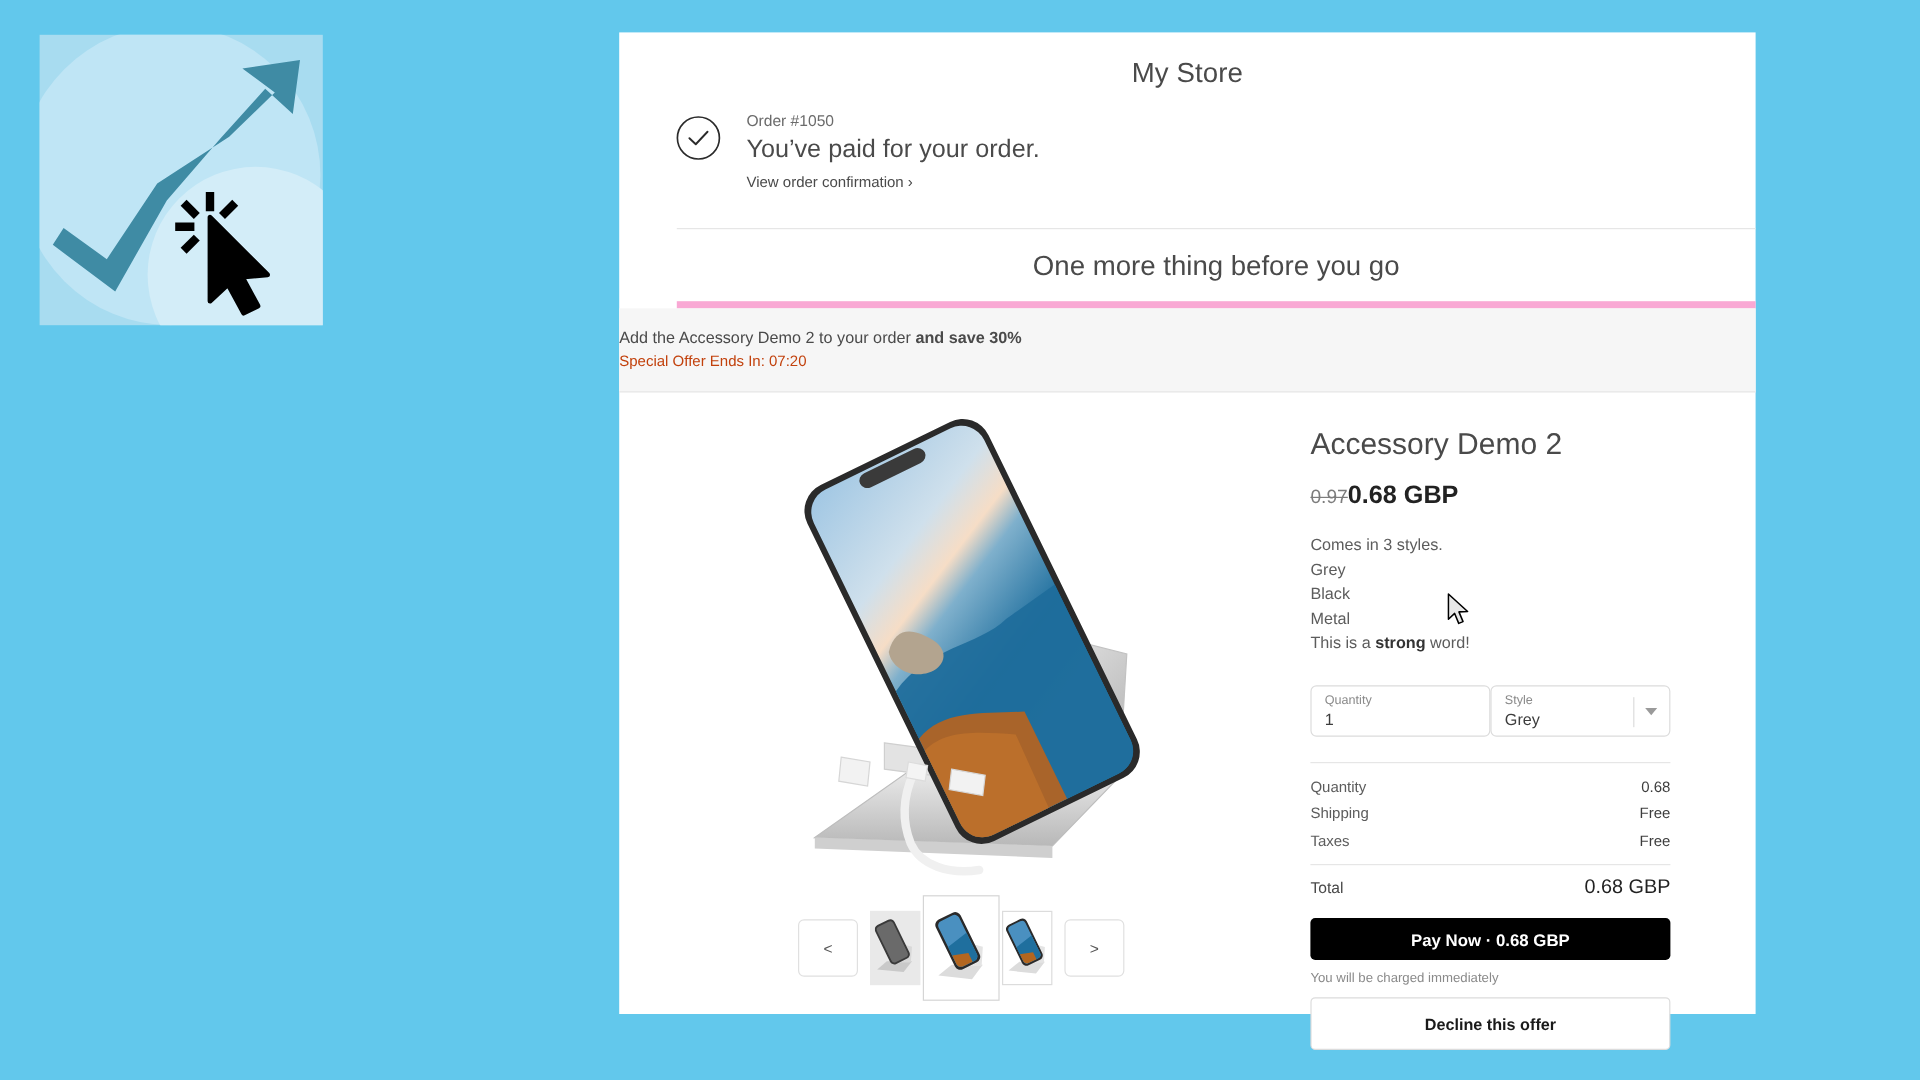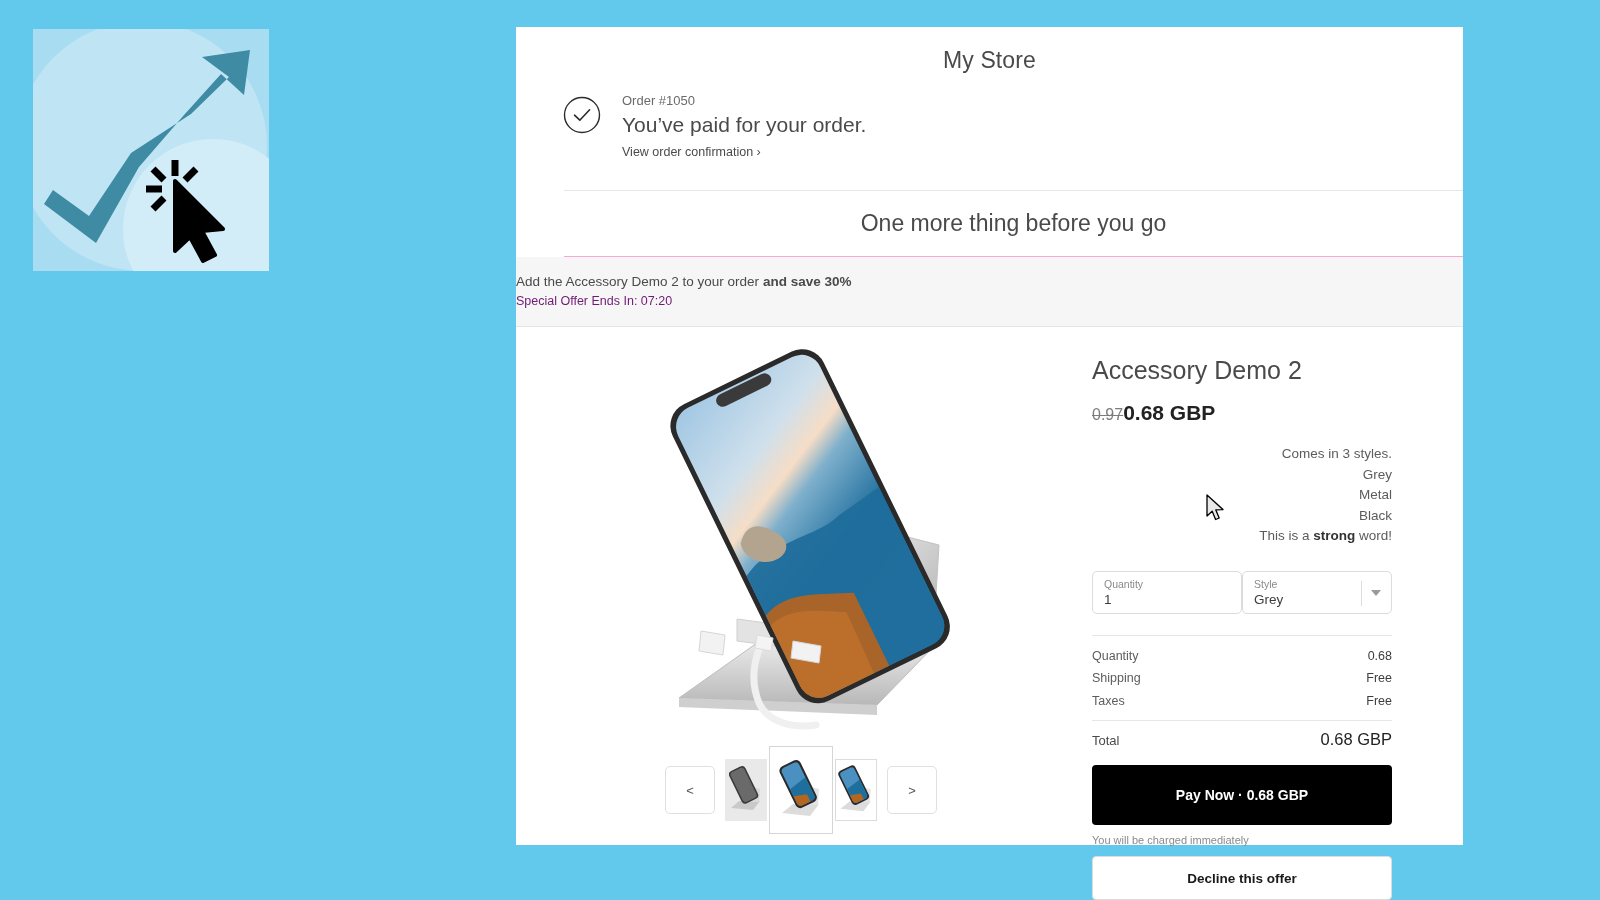--- a/index.html
+++ b/index.html
@@ -80,21 +80,21 @@
     color: #4a4a4a;
     line-height: 18px;
     margin-top: 3px;
     text-decoration: none;
     display: inline-block;
   }
 
   #upsell-heading-bar {
     margin-top: 29px;
     border-top: 1px solid #e6e6e6;
-    border-bottom: 1px solid #f9a8d4;
+    border-bottom: 6px solid #f9a8d4;
     height: 67px;
     display: flex; align-items: center; justify-content: center; margin-left: 48px;
   }
   #upsell-heading {
     font-size: 23px;
     color: #4a4a4a;
     font-weight: 400;
   }
 
   #offer-banner {
@@ -104,21 +104,21 @@
     text-align: left;
   }
   #offer-banner .offer-line {
     font-size: 13.5px;
     color: #4a4a4a;
     line-height: 19px;
   }
   #offer-banner .offer-line b { font-weight: 700; }
   #offer-banner .offer-timer {
     font-size: 12.5px;
-    color: #701a75;
+    color: #c2410c;
     line-height: 18px;
     margin-top: 1px;
   }
 
   
   #product-area {
     display: flex;
     padding: 16px 0 0 0;
   }
   #gallery-column {
@@ -189,21 +189,21 @@
     font-size: 21px;
     color: #222;
     font-weight: 700;
   }
   .desc-line {
     font-size: 13.5px;
     color: #5c5c5c;
     line-height: 20.5px;
     margin-top: 0;
   }
-  #desc-block { margin-top: 16px; text-align: right; }
+  #desc-block { margin-top: 16px; }
   .desc-line b { color: #333; font-weight: 700; }
 
   #selector-row {
     display: flex;
     margin-top: 24px;
   }
   .field-box {
     flex: 1;
     height: 43px;
     border: 1px solid #dcdcdc;
@@ -258,21 +258,21 @@
     justify-content: space-between;
     align-items: baseline;
     padding-top: 9px;
   }
   #total-label { font-size: 13px; color: #4a4a4a; }
   #total-value { font-size: 16.5px; color: #222; }
 
   #pay-now-button {
     margin-top: 16px;
     width: 100%;
-    height: 60px;
+    height: 35px;
     background: #000000;
     color: #ffffff;
     border: none;
     border-radius: 4px;
     font-size: 14px;
     font-weight: 700;
     font-family: "Liberation Sans", sans-serif;
     cursor: pointer;
   }
   #charge-note {
@@ -445,22 +445,22 @@
     <div id="product-info">
       <div id="product-title">Accessory Demo 2</div>
 
       <div id="price-row">
         <span id="price-compare">0.97</span><span id="price-current">0.68 GBP</span>
       </div>
 
       <div id="desc-block">
         <div class="desc-line">Comes in 3 styles.</div>
         <div class="desc-line">Grey</div>
+        <div class="desc-line">Black</div>
         <div class="desc-line">Metal</div>
-        <div class="desc-line">Black</div>
         <div class="desc-line"><span>This is a </span><b>strong</b><span> word!</span></div>
       </div>
 
       <div id="selector-row">
         <div class="field-box" id="quantity-field">
           <div class="field-label">Quantity</div>
           <div class="field-value">1</div>
         </div>
         <div class="field-box" id="style-field">
           <div class="field-label">Style</div>

